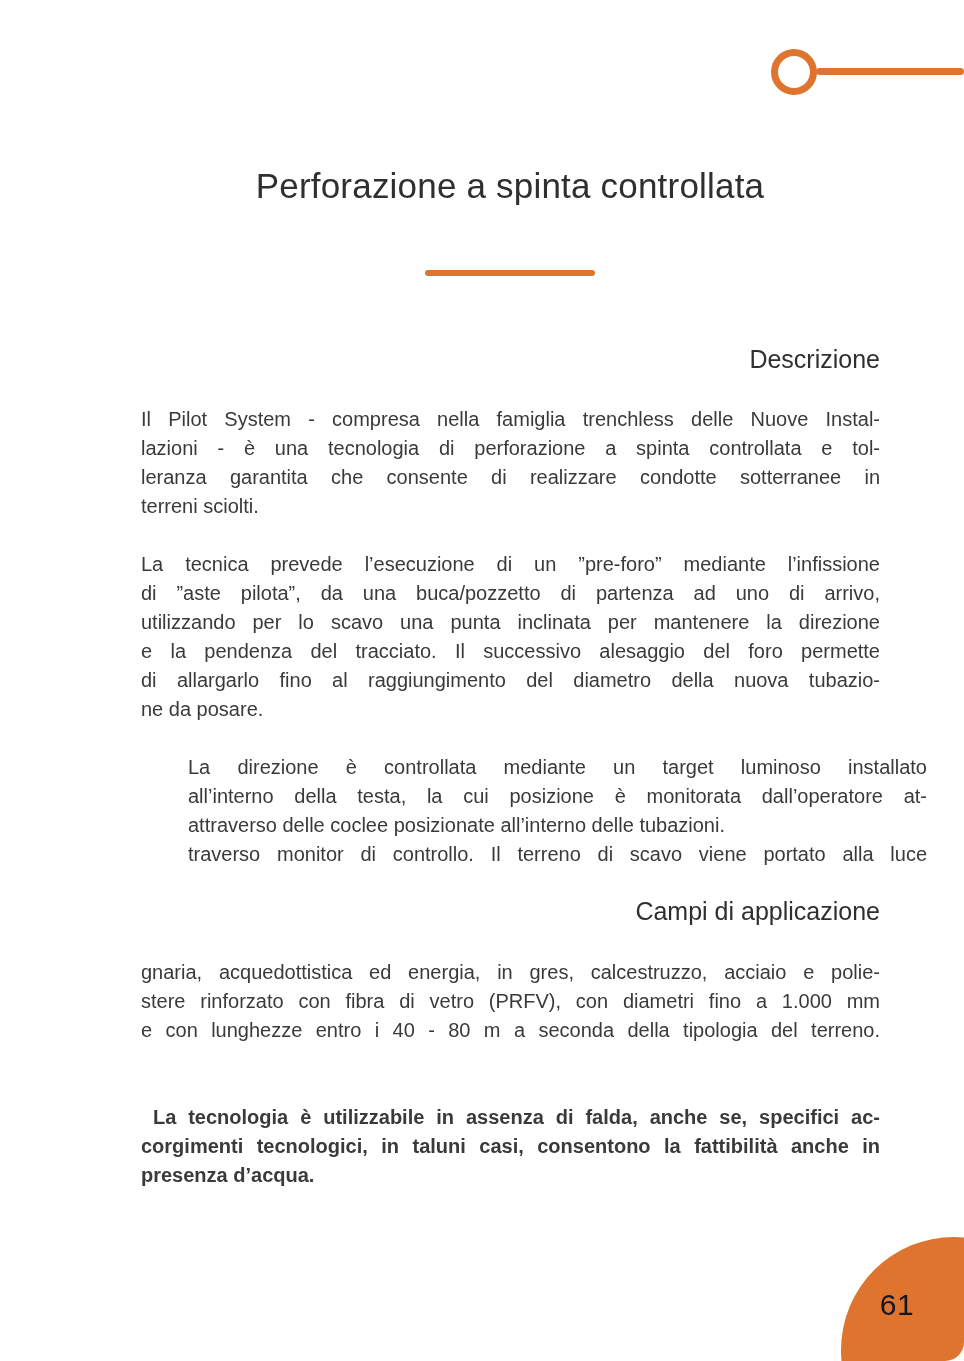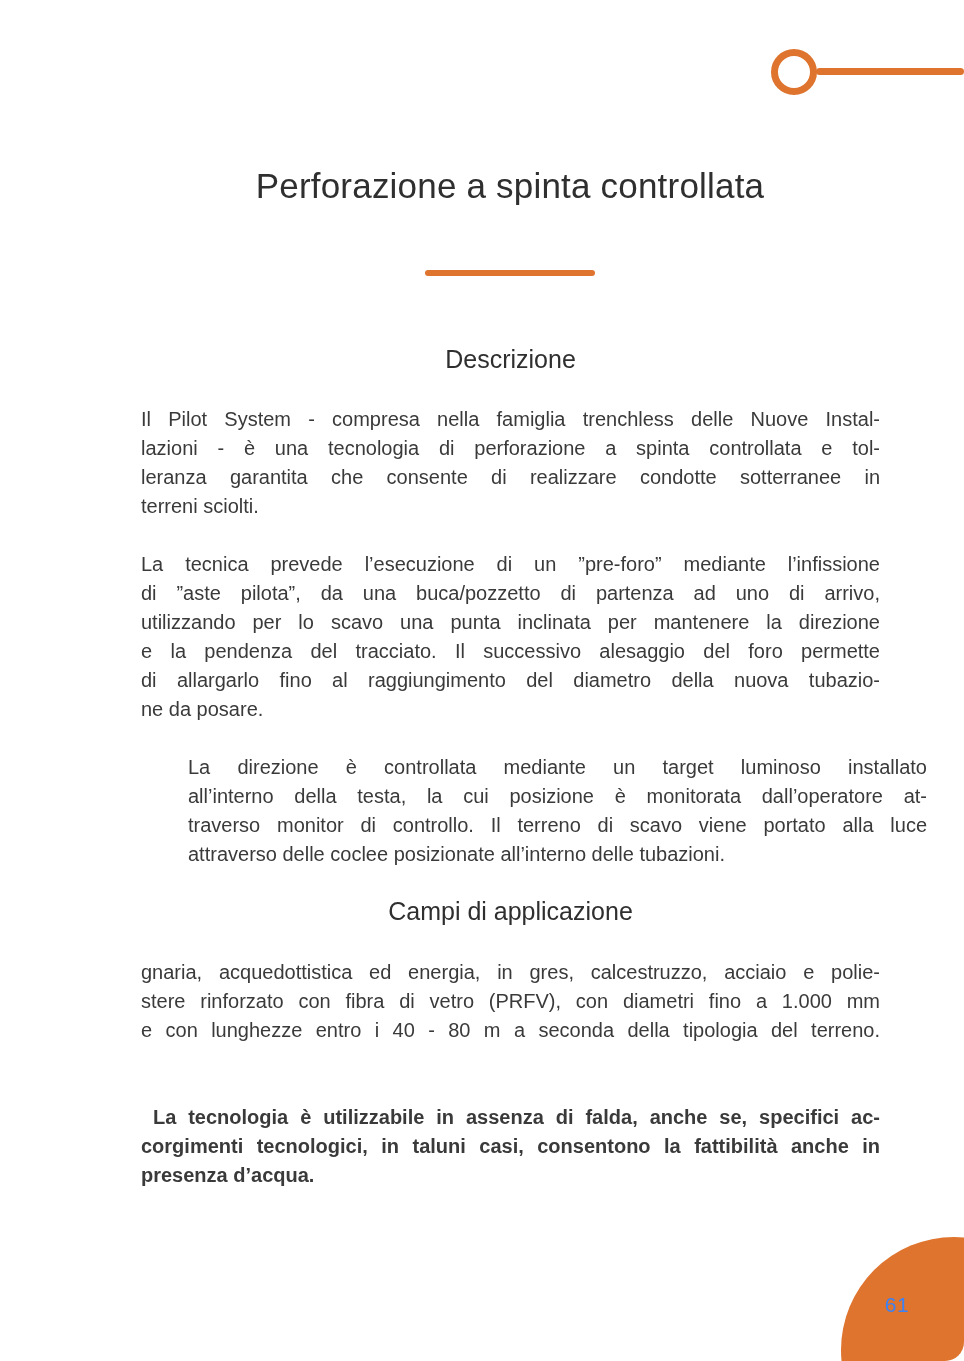--- a/index.html
+++ b/index.html
@@ -55,21 +55,21 @@
     position: absolute;
     left: 425px; top: 270px;
     width: 170px; height: 6px;
     background: var(--accent);
   }
 
   .h2 {
     position: absolute;
     left: 141px;
     width: 739px;
-    text-align: center;
+    text-align: right;
     font-size: 25px;
     font-weight: 400;
     line-height: 30px;
     color: #2f2f2f;
   }
   .h2-descrizione { top: 344px; }
   .h2-campi { top: 896px; }
 
   .para {
     position: absolute;
@@ -101,23 +101,23 @@
     position: absolute;
     left: 841px; top: 1237px;
     width: 226px; height: 226px;
     border-radius: 50%;
     background: var(--accent);
   }
   .page-num {
     position: absolute;
     left: 897px; top: 1305px;
     transform: translate(-50%, -50%);
-    font-size: 21px;
+    font-size: 30px;
     letter-spacing: 0.5px;
-    color: #3b82f6;
+    color: #0f172a;
   }
 </style>
 </head>
 <body style="background: rgb(255, 255, 255);">
 
 <div class="page">
 
   <div>
     <div class="deco-ring"></div>
     <div class="deco-line"></div>
@@ -141,22 +141,22 @@
       <div class="line">La tecnica prevede l’esecuzione di un ”pre-foro” mediante l’infissione</div>
       <div class="line">di ”aste pilota”, da una buca/pozzetto di partenza ad uno di arrivo,</div>
       <div class="line">utilizzando per lo scavo una punta inclinata per mantenere la direzione</div>
       <div class="line">e la pendenza del tracciato. Il successivo alesaggio del foro permette</div>
       <div class="line">di allargarlo fino al raggiungimento del diametro della nuova tubazio-</div>
       <div class="line last">ne da posare.</div>
     </div>
   <div class="para p3">
       <div class="line">La direzione è controllata mediante un target luminoso installato</div>
       <div class="line">all’interno della testa, la cui posizione è monitorata dall’operatore at-</div>
+      <div class="line last">attraverso delle coclee posizionate all’interno delle tubazioni.</div>
       <div class="line">traverso monitor di controllo. Il terreno di scavo viene portato alla luce</div>
-      <div class="line last">attraverso delle coclee posizionate all’interno delle tubazioni.</div>
     </div>
 
   <h2 class="h2 h2-campi">Campi di applicazione</h2>
 
   <div class="para p4">
       <div class="line">gnaria, acquedottistica ed energia, in gres, calcestruzzo, acciaio e polie-</div>
       <div class="line">stere rinforzato con fibra di vetro (PRFV), con diametri fino a 1.000 mm</div>
       <div class="line">e con lunghezze entro i 40 - 80 m a seconda della tipologia del terreno.</div>
     </div>
   <div class="para p5">

